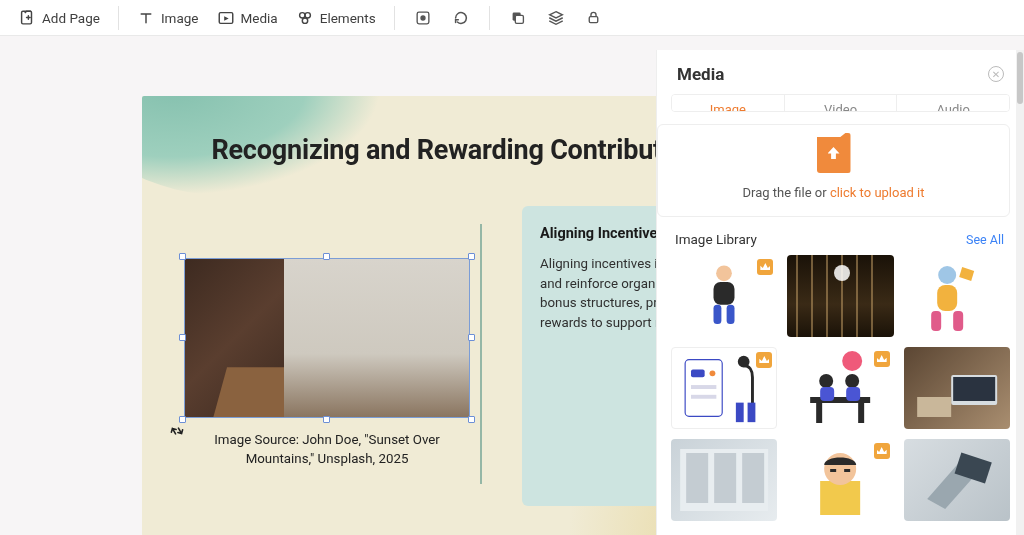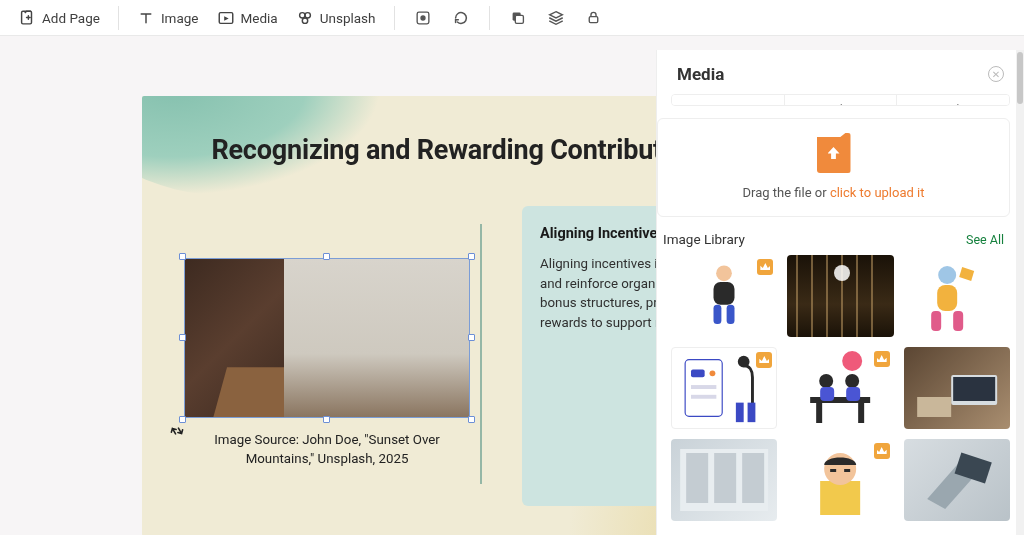--- a/index.html
+++ b/index.html
@@ -59,31 +59,31 @@
 .panel-scroll { position:absolute; right:0; top:0; bottom:0; width:8px; background:#f1f1f1; }
 .panel-scroll i{position:absolute;left:1px;top:2px;width:6px;height:52px;background:#c7c7c7;border-radius:3px;}
 .panel-hd { display:flex; align-items:center; justify-content:space-between; padding: 14px 20px 10px 20px; }
 .panel-hd h2{ font-size:17px; font-weight:700; color:#333; }
 .close-x { width:16px;height:16px;border:1.3px solid #bbb;border-radius:50%;display:flex;align-items:center;justify-content:center;color:#bbb;font-size:10px;cursor:pointer;}
 .tabs { display:flex; margin:0 14px; border:1px solid #eee; border-radius:4px; overflow:hidden; }
 .tabs div{ flex:1; text-align:center; padding:7px 0; font-size:13px; color:#888; cursor:pointer; background:#fff; }
 .tabs div.active{ color:#ee7b2f; background:#fff; }
 .tabs div + div { border-left:1px solid #eee; }
 
-.dropzone { margin:12px 14px 0 0; border:1px solid #eee; border-radius:6px; padding:14px 10px 16px 10px; text-align:center; }
+.dropzone { margin:12px 14px 0 0; border:1px solid #eee; border-radius:6px; padding:8px 10px 16px 10px; text-align:center; }
 .upload-ic { width:34px;height:40px;margin:0 auto 12px;auto;background:#f08a3c;position:relative;clip-path:polygon(0 10%,70% 10%,85% 0,100% 0,100% 100%,0 100%);border-radius:3px; }
 .upload-ic::after{content:"";position:absolute;left:11px;top:14px;width:12px;height:12px;background:#fff;clip-path:polygon(50% 0,100% 55%,70% 55%,70% 100%,30% 100%,30% 55%,0 55%);}
 .dz-line{font-size:13px;color:#555;}
 .dz-line a{color:#ee7b2f;text-decoration:none;}
 .dz-sub{font-size:12.5px;color:#9a9a9a;margin-top:8px;}
 .dz-sub2{font-size:12.5px;color:#9a9a9a;margin-top:4px;}
 
-.lib-hd{display:flex;justify-content:space-between;align-items:center;padding:14px 20px 8px 6px;}
+.lib-hd{display:flex;justify-content:space-between;align-items:center;padding:14px 20px 8px 18px;}
 .lib-hd span:first-child{font-size:13.5px;color:#333;}
-.lib-hd span:last-child{font-size:12.5px;color:#15803d;cursor:pointer;}
+.lib-hd span:last-child{font-size:12.5px;color:#3b82f6;cursor:pointer;}
 .grid{display:grid;grid-template-columns:repeat(3,1fr);gap:10px;padding:0 14px 14px 14px;}
 .thumb{position:relative;height:82px;border-radius:4px;overflow:hidden;cursor:pointer;}
 .thumb .crown{position:absolute;right:4px;top:4px;width:16px;height:16px;background:#f0a53c;border-radius:3px;}
 .thumb .crown::after{content:"";position:absolute;left:3px;top:4px;width:10px;height:7px;background:#fff;clip-path:polygon(0 100%,0 40%,25% 70%,50% 0,75% 70%,100% 40%,100% 100%);}
 
 .th1{background:#fff;display:flex;align-items:center;justify-content:center;}
 .th1 svg{width:56px;height:70px;}
 .th2{background:linear-gradient(180deg,#1a1208 0,#3a2a16 60%,#1a1208 100%);}
 .th3{background:#fff;}
 .th4{background:#fff;border:1px solid #eee;}
@@ -131,21 +131,21 @@
   </div>
 
   <div class="tb-item">
     <span class="ic">
       <svg viewBox="0 0 20 20" width="18" height="18" fill="none" stroke="#444" stroke-width="1.6">
           <circle cx="7" cy="7" r="3"></circle>
           <circle cx="13" cy="7" r="3"></circle>
           <circle cx="10" cy="13" r="3"></circle>
         </svg>
     </span>
-    <span>Unsplash</span>
+    <span>Elements</span>
   </div>
 
   <div class="tb-sep"></div>
 
   <span class="tb-icon-only">
     <svg viewBox="0 0 20 20" width="18" height="18" fill="none" stroke="#555" stroke-width="1.5">
         <rect x="3.5" y="3.5" width="13" height="13" rx="2"></rect>
         <circle cx="10" cy="10" r="2.2" fill="#555"></circle>
       </svg>
   </span>

